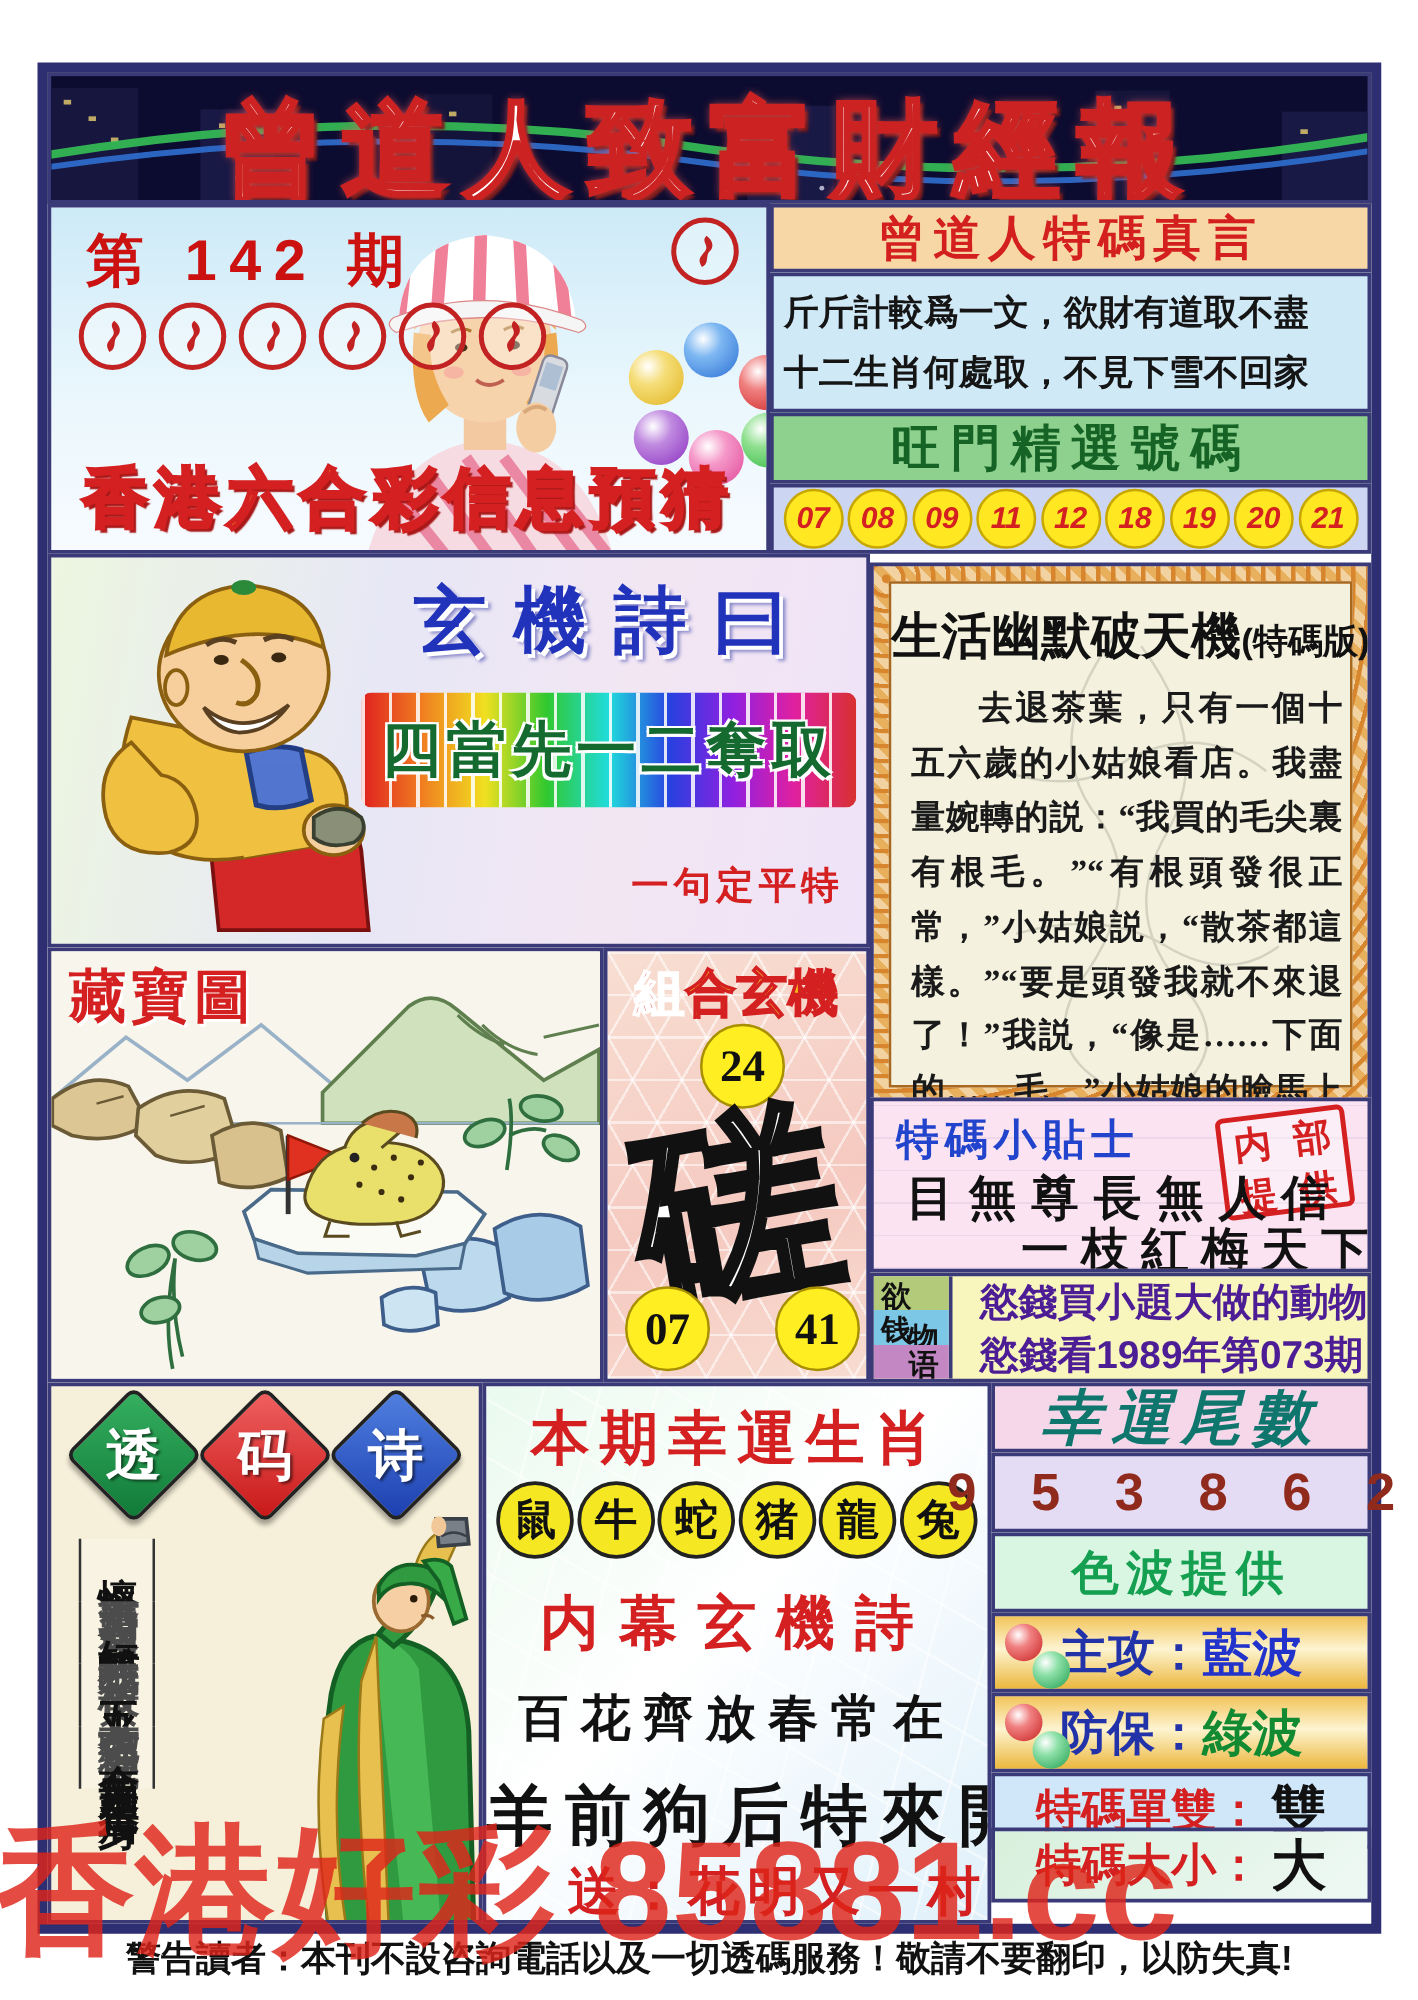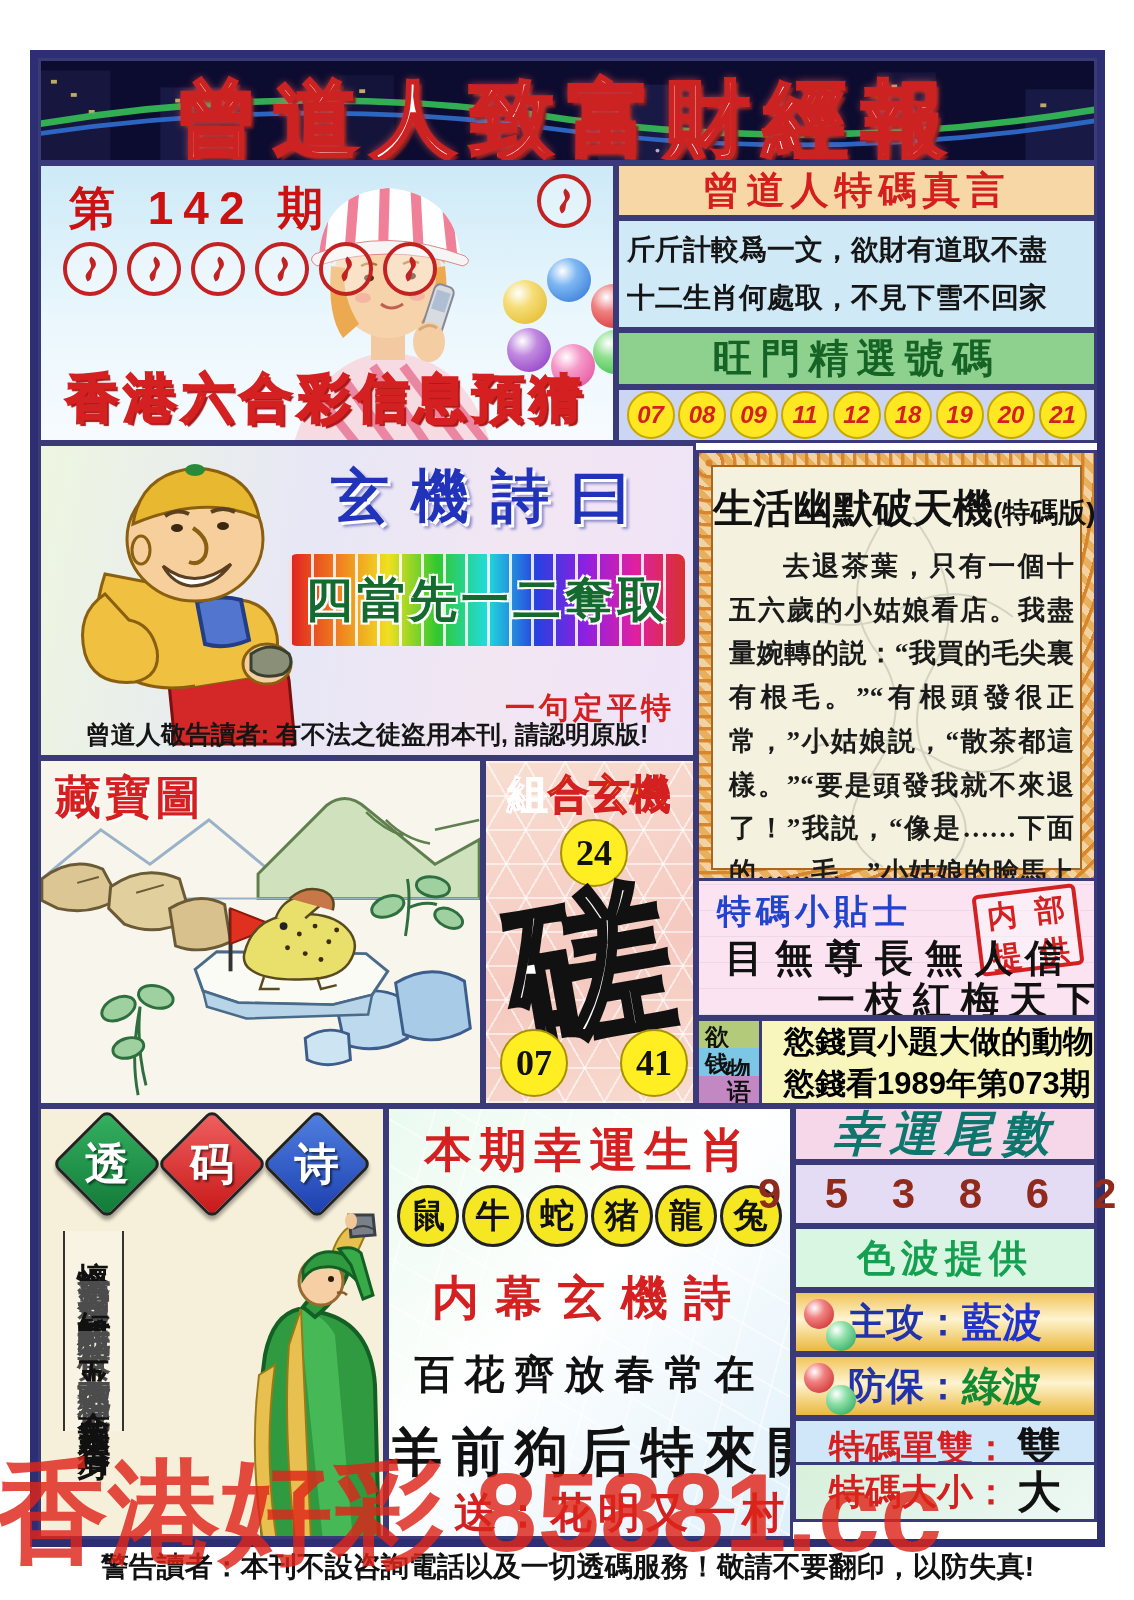--- a/index.html
+++ b/index.html
@@ -149,21 +149,21 @@
   .mr0{background:#b2ca7a;}
   .mr1{background:#7cc6e6;}
   .mr2{background:#c387c3;}
   .mRow span{position:absolute;font-size:24px;font-weight:bold;color:#111;
     font-family:"Liberation Serif","DejaVu Serif",serif;}
   .mc-yu{left:6px;top:0px;}
   .mc-qian{left:6px;top:0px;}
   .mc-wu{right:8px;top:6px;}
   .mc-yu2{right:8px;top:0px;}
   .moneyText{flex:1;display:flex;flex-direction:column;justify-content:space-evenly;padding-left:22px;}
-  .moneyText div{font-size:31px;font-weight:bold;color:#000000;white-space:nowrap;}
+  .moneyText div{font-size:31px;font-weight:bold;color:#4c1d95;white-space:nowrap;}
   
   .codePoem{left:0;top:1048px;width:348px;height:433px;background:#f6efd9;}
   .diamonds{position:absolute;left:0;top:16px;width:100%;display:flex;justify-content:space-evenly;}
   .diamond{width:72px;height:72px;transform:rotate(45deg);border:3px solid #222;border-radius:8px;
     display:flex;align-items:center;justify-content:center;box-shadow:3px 3px 4px rgba(0,0,0,.35);}
   .d0{background:linear-gradient(135deg,#35b060,#117a38);}
   .d1{background:linear-gradient(135deg,#f06060,#c81818);}
   .d2{background:linear-gradient(135deg,#5080e0,#1c3fb0);}
   .diamond span{transform:rotate(-45deg);font-size:44px;font-weight:bold;color:#fff;
     font-family:"Liberation Serif","DejaVu Serif",serif;text-shadow:2px 2px 2px rgba(0,0,0,.5);}
@@ -397,21 +397,20 @@
       <ellipse cx="178" cy="72" rx="6" ry="4" fill="#3a2810"></ellipse>
       <path d="M148 74 Q166 86 160 102 Q154 112 144 108" stroke="#8a6010" stroke-width="4" fill="none"></path>
       <path d="M118 112 Q150 138 186 110 Q170 132 146 132 Q128 130 118 112Z" fill="#fff" stroke="#5a4020" stroke-width="3"></path>
       <ellipse cx="96" cy="96" rx="9" ry="14" fill="#f6cf9c" stroke="#8a6010" stroke-width="3"></ellipse>
     </svg>
     <div class="mysticTitle">玄機詩曰</div>
     <div class="rainbowBar">
       <span>四當先一二奪取</span>
     </div>
     <div class="oneLine">一句定平特</div>
-    <div class="notice">曾道人敬告讀者: 有不法之徒盗用本刊, 請認明原版!</div>
   </div>
 
   <div class="panel humor">
     <div class="humorFrame">
       <svg class="humorMark" viewBox="0 0 320 380">
         <g fill="none" stroke="#9a9a8a" stroke-width="2">
           <path d="M150 10 Q90 90 130 150 Q180 210 120 290 Q90 340 140 370"></path>
           <path d="M170 20 Q230 100 190 170 Q150 240 210 300 Q240 340 200 375"></path>
           <path d="M60 120 Q120 140 160 110 Q220 80 270 120"></path>
           <path d="M70 250 Q140 230 190 260 Q240 290 280 260"></path>

